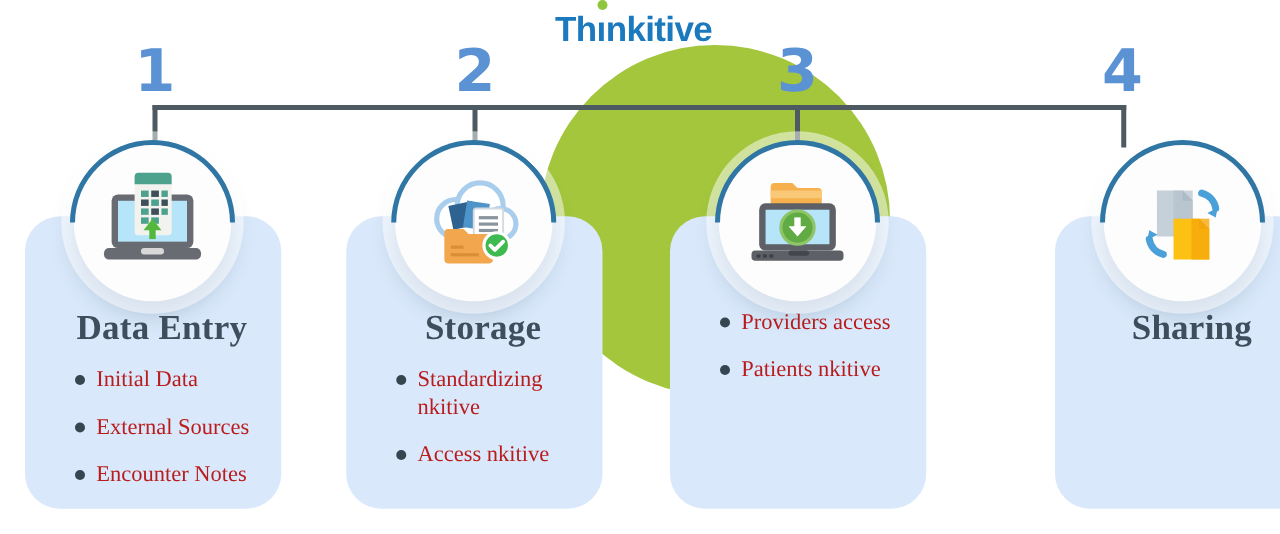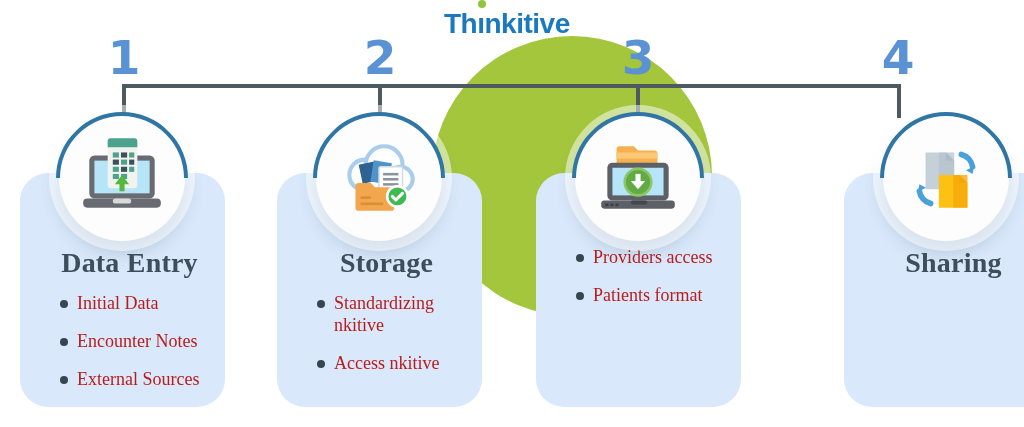--- a/index.html
+++ b/index.html
@@ -125,22 +125,22 @@
           <rect x="42.5" y="50" width="5" height="8" fill="#55b83e"></rect>
           <path d="M45 42 l-7 9 h14 z" fill="#55b83e"></path>
         </g>
         <rect x="7" y="65" width="76" height="9" rx="4" fill="#686b72"></rect>
         <rect x="36" y="65" width="18" height="5" rx="2.5" fill="#d8d8d8"></rect>
       </svg>
     </div>
     <h2 class="card-title">Data Entry</h2>
     <ul class="bullets">
       <li>Initial Data</li>
+      <li>External Sources</li>
       <li>Encounter Notes</li>
-      <li>External Sources</li>
     </ul>
   </div>
 
   <div class="card card-2">
     <div class="icon-circle">
       <svg viewBox="0 0 90 90">
         <g fill="#ffffff" stroke="#a9cdec" stroke-width="4">
           <circle cx="31" cy="42" r="15"></circle>
           <circle cx="50" cy="32" r="18"></circle>
           <circle cx="66" cy="46" r="12"></circle>
@@ -191,21 +191,21 @@
         </g>
         <rect x="9" y="67" width="72" height="8" rx="3" fill="#5d6066"></rect>
         <rect x="13" y="70" width="3" height="2.5" fill="#3c3f44"></rect>
         <rect x="18" y="70" width="3" height="2.5" fill="#3c3f44"></rect>
         <rect x="23" y="70" width="3" height="2.5" fill="#3c3f44"></rect>
         <rect x="38" y="67" width="16" height="4" rx="2" fill="#43464c"></rect>
       </svg>
     </div>
     <ul class="bullets">
       <li>Providers access</li>
-      <li>Patients format</li>
+      <li>Patients nkitive</li>
     </ul>
   </div>
 
   <div class="card card-4">
     <div class="icon-circle">
       <svg viewBox="0 0 90 90">
         <g>
           <path d="M25 20 h20 l8 8 v28 h-28 z" fill="#c6d0d9"></path>
           <path d="M45 20 l8 8 h-8 z" fill="#9fb0bd"></path>
           <rect x="38" y="20" width="15" height="36" fill="#b3c0cb" opacity="0.7"></rect>

